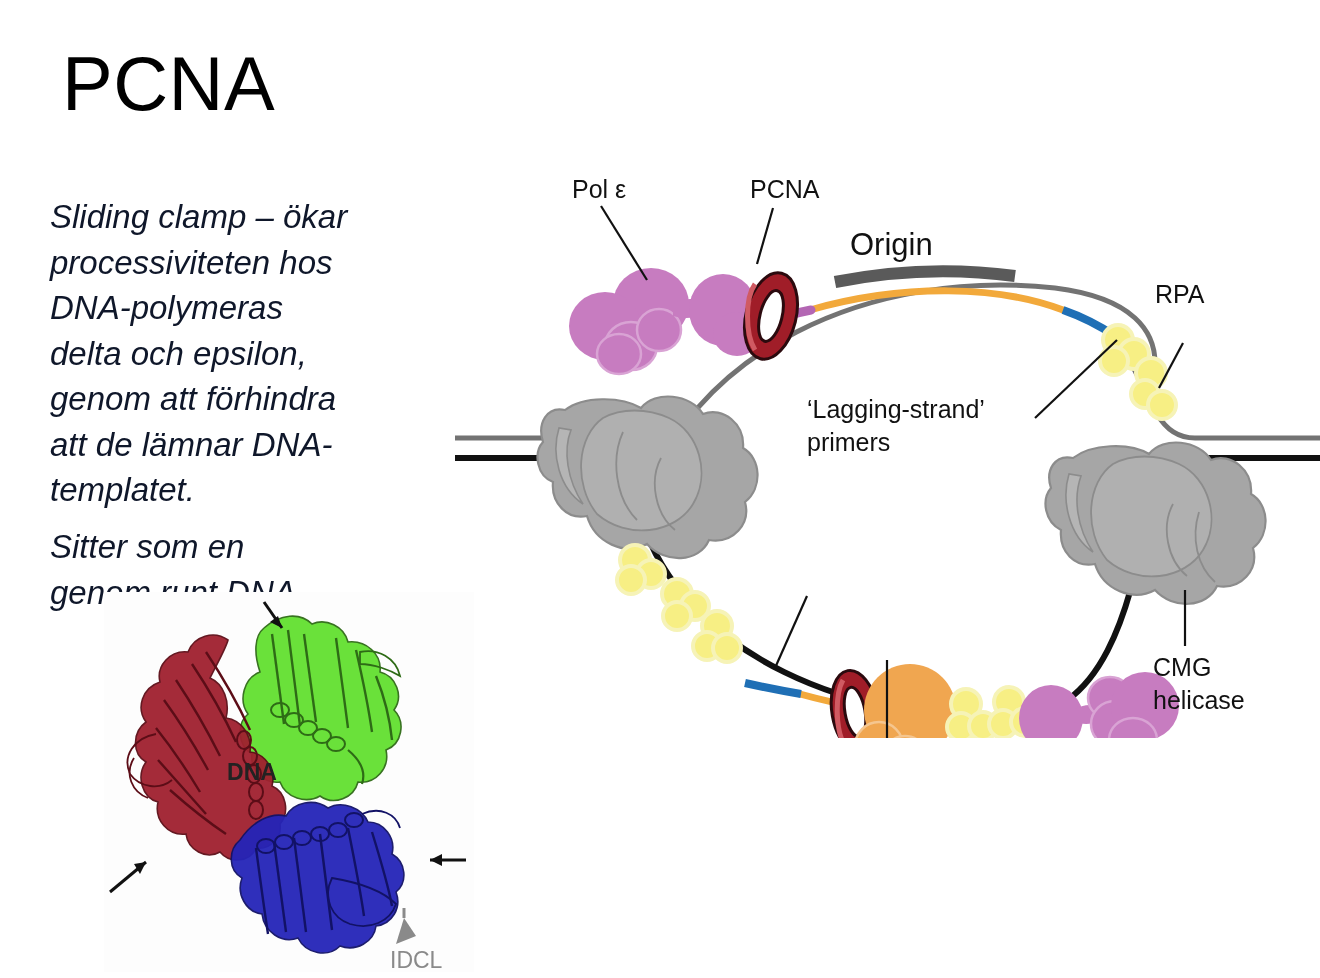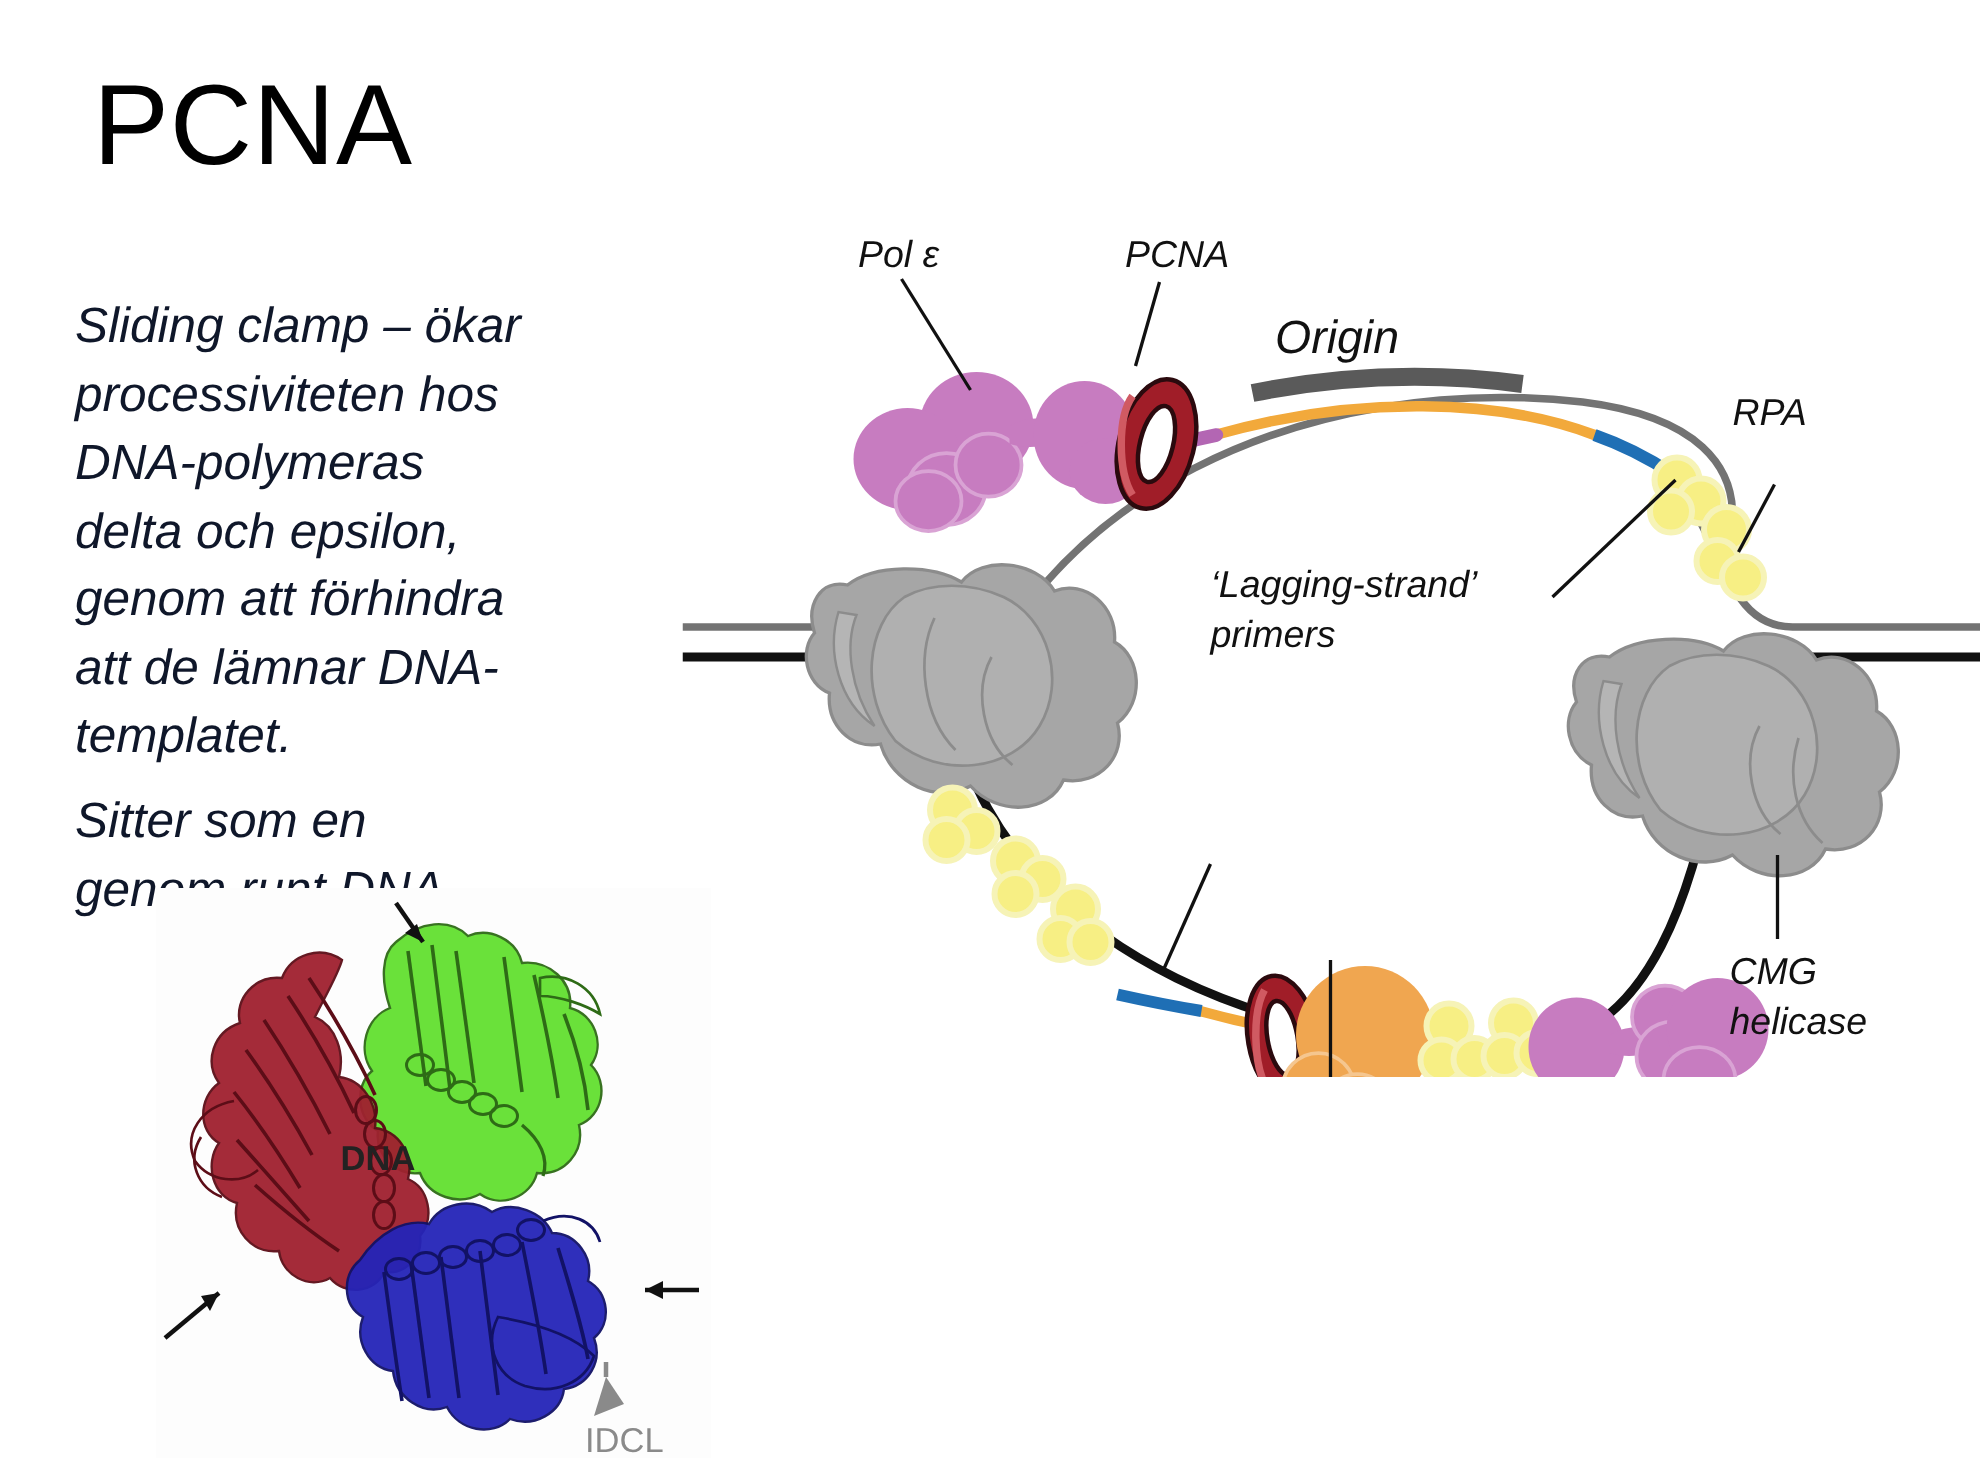--- a/index.html
+++ b/index.html
@@ -44,24 +44,23 @@
     color: #0f172a;
     font-style: italic;
   }
   #body-par-1 { top: 194px; }
   #body-par-2 { top: 524px; }
 
   
   #replication-diagram {
     position: absolute;
     left: 455px;
-    top: 138px;
+    top: 158px;
     width: 865px;
     height: 580px;
-    font-style: italic;
   }
   #replication-diagram svg { display: block; }
 
   
   #pcna-structure {
     position: absolute;
     left: 104px;
     top: 592px;
     width: 370px;
     height: 380px;

